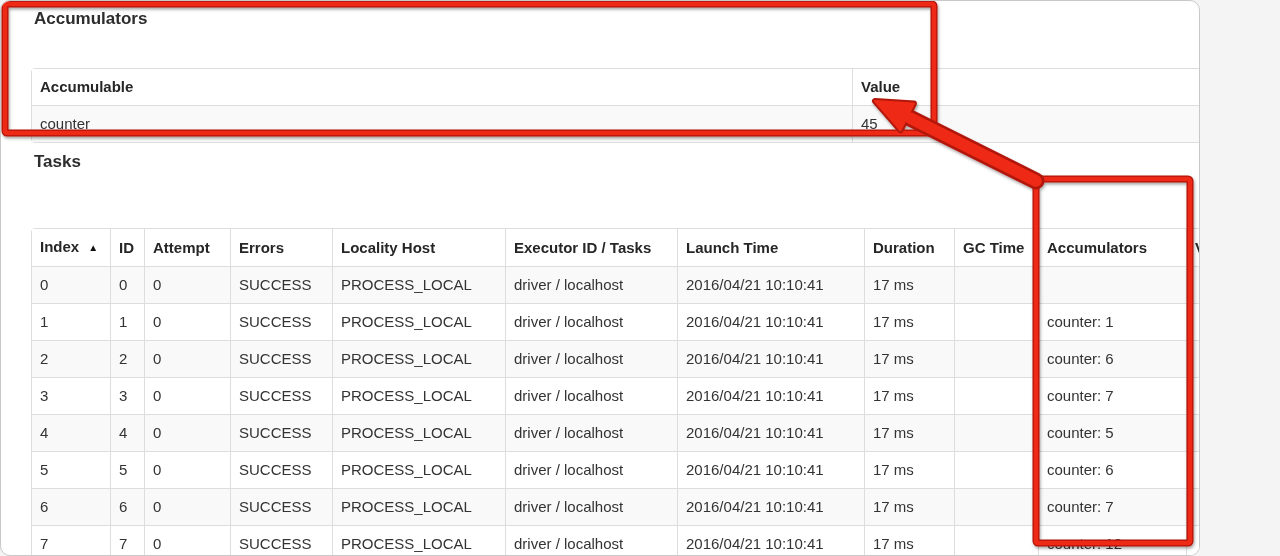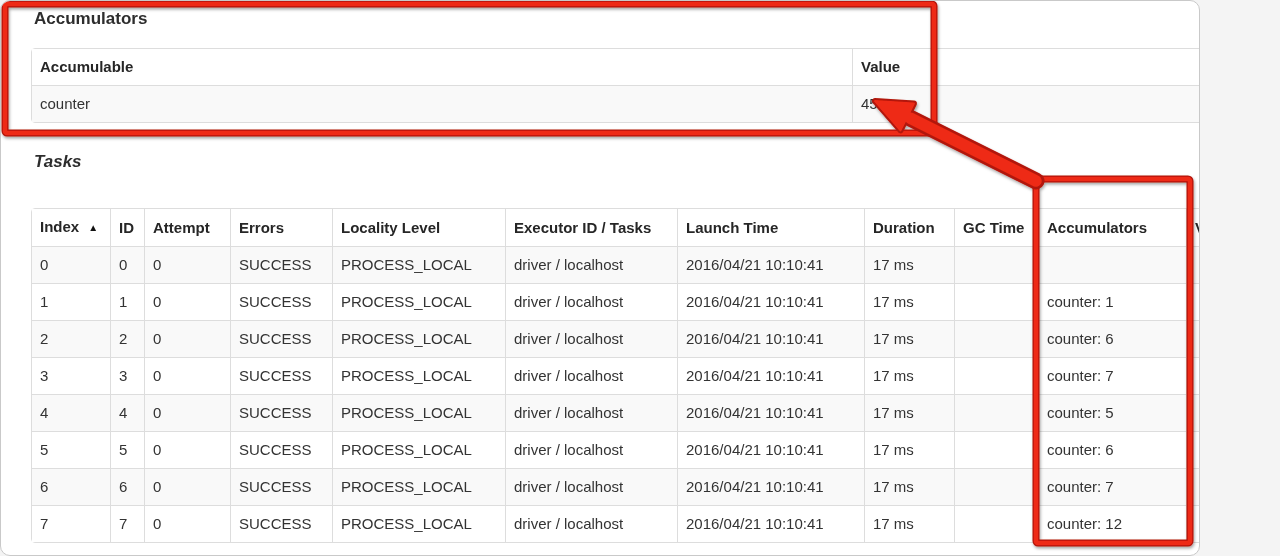--- a/index.html
+++ b/index.html
@@ -20,33 +20,34 @@
   }
   .section-title {
     position: absolute;
     left: 33px;
     font-size: 17px;
     font-weight: bold;
     color: #2d2d2d;
     line-height: 22px;
   }
   .title-accumulators { top: 7px; }
-  .title-tasks { top: 150px; font-style: italic; }
+  .title-tasks { top: 150px; }
 
   table.ui-table {
     position: absolute;
     left: 30px;
     width: 1220px;
     table-layout: fixed;
     border-collapse: separate;
     border-spacing: 0;
     border: 1px solid #dddddd;
     border-radius: 4px;
     font-size: 15px;
     background: #ffffff;
+    margin-top: 20px;
   }
   #accumulable-table { top: 47px; }
   #tasks-table { top: 207px; }
 
   .ui-table th, .ui-table td {
     padding: 8px;
     line-height: 20px;
     text-align: left;
     vertical-align: middle;
     border-left: 1px solid #dddddd;
@@ -130,21 +131,21 @@
       <col class="c-gctime">
         <col class="c-accum">
         <col class="c-errors">
     </colgroup>
     <thead>
       <tr>
         <th><span>Index</span><span class="sort-icon">▲</span></th>
         <th>ID</th>
         <th>Attempt</th>
         <th>Errors</th>
-        <th>Locality Level</th>
+        <th>Locality Host</th>
         <th>Executor ID / Tasks</th>
         <th>Launch Time</th>
         <th>Duration</th>
         <th>GC Time</th>
         <th>Accumulators</th>
         <th>Value</th>
       </tr>
     </thead>
     <tbody>
         <tr>

